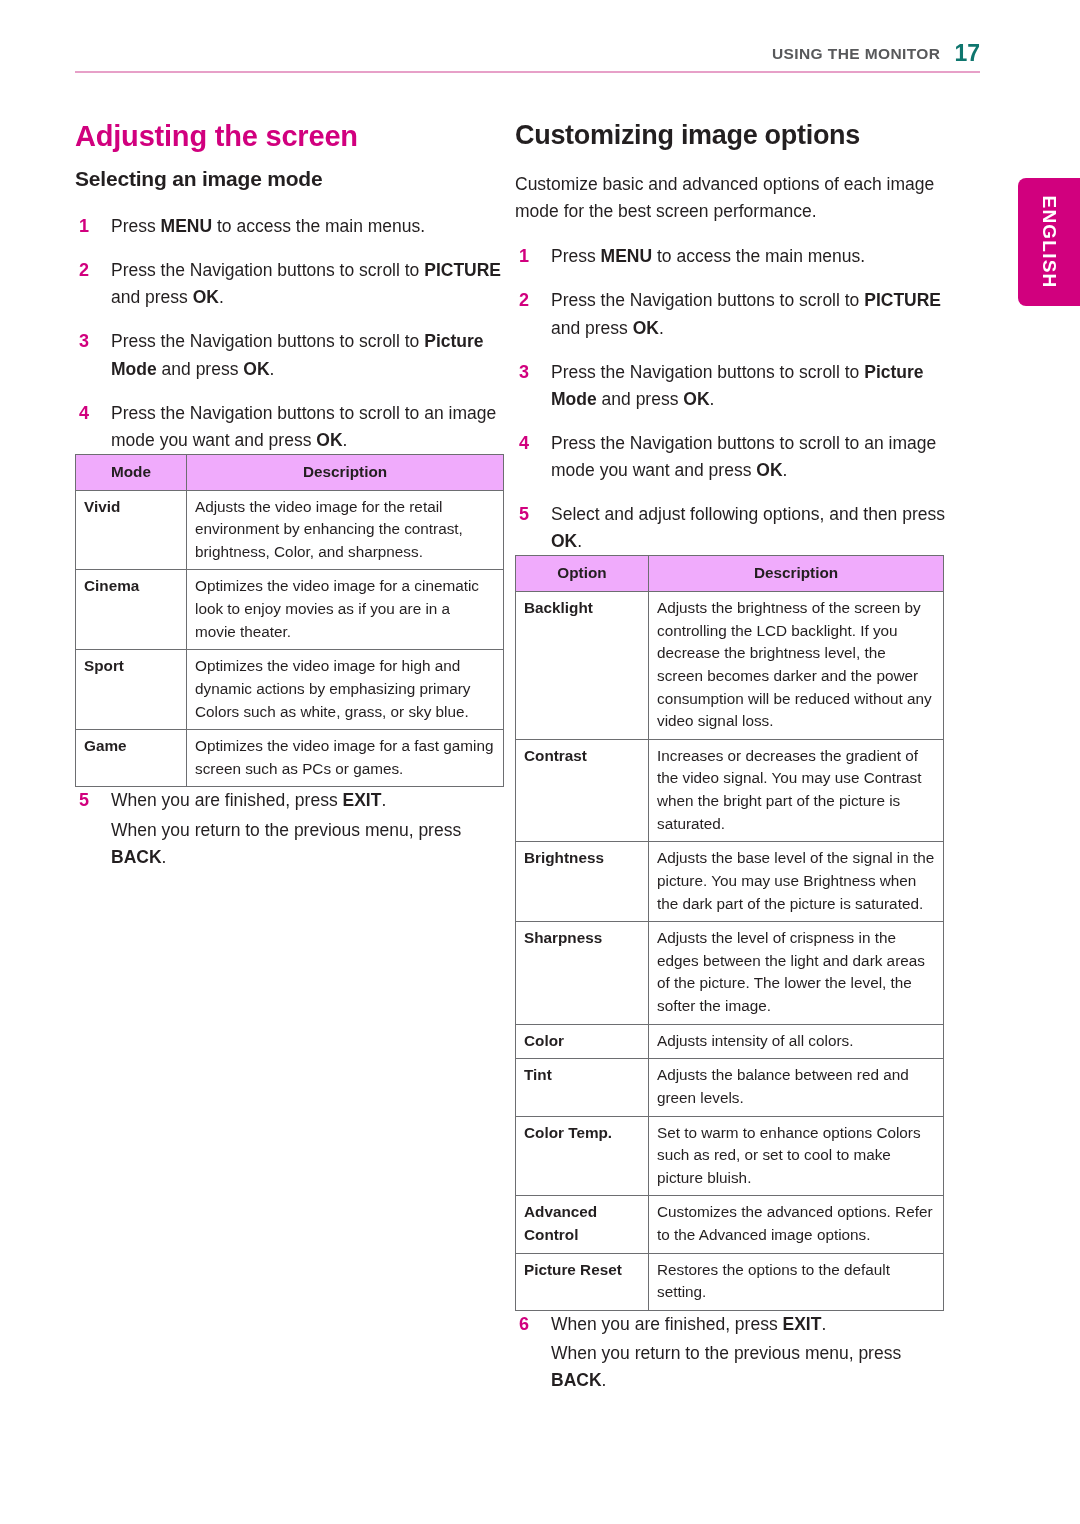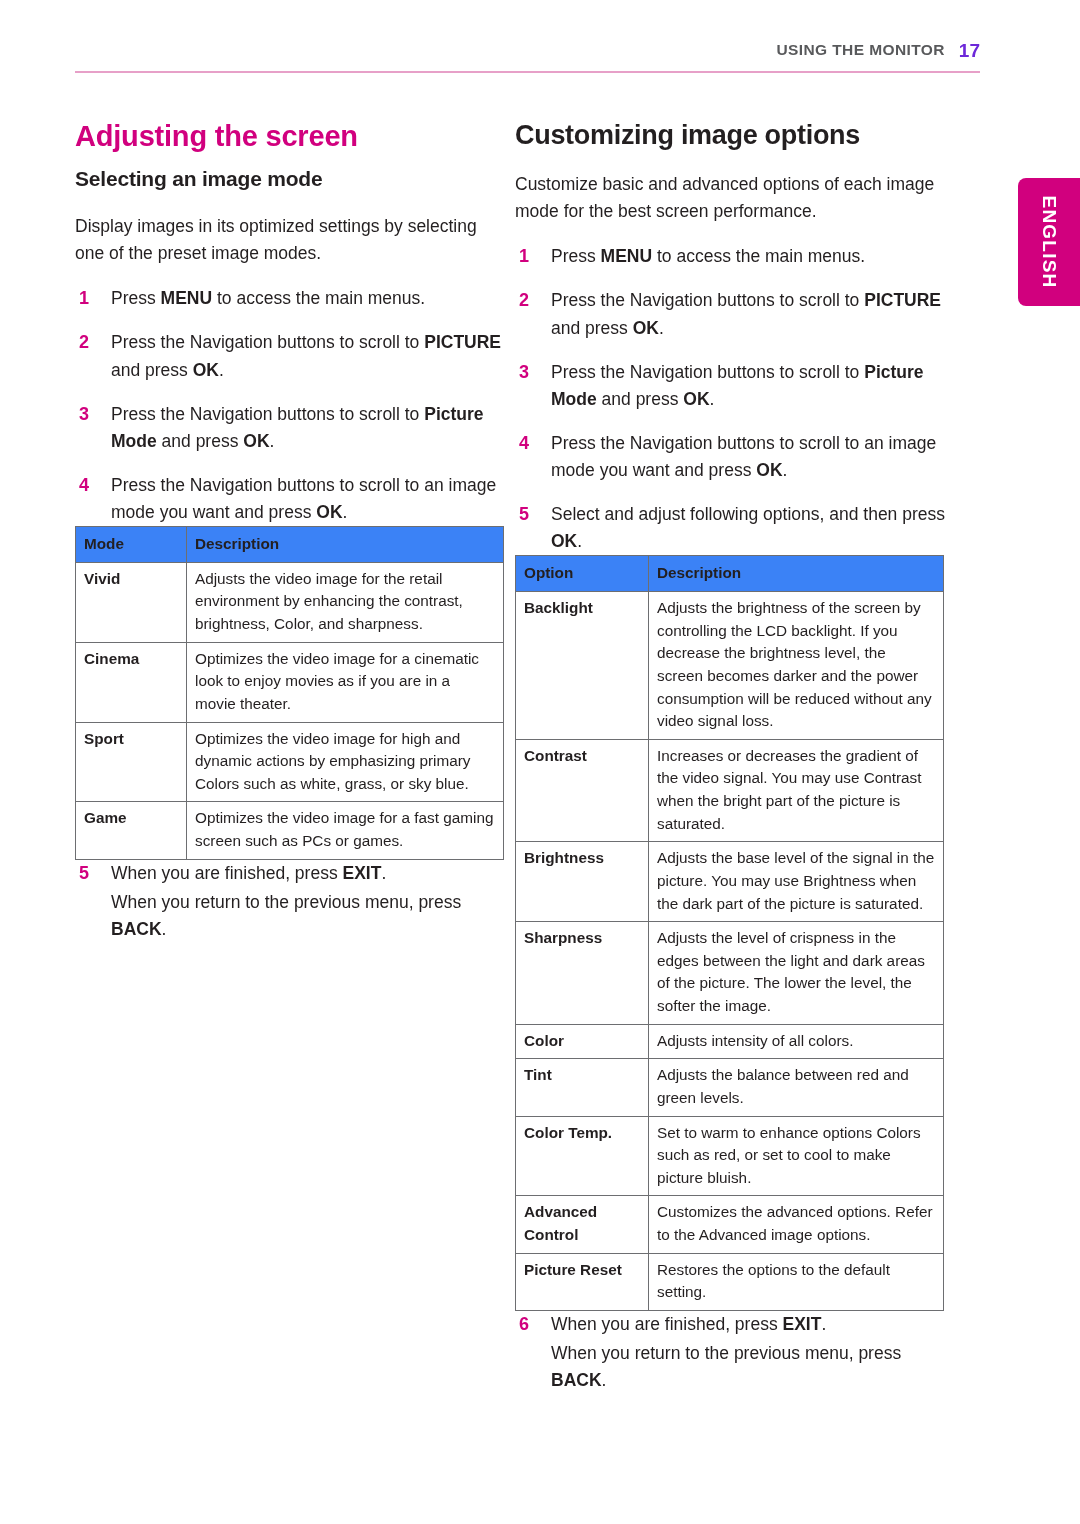--- a/index.html
+++ b/index.html
@@ -30,23 +30,23 @@
     justify-content: flex-end;
     gap: 14px;
   }
   .header-title {
     font-size: 15.5px;
     font-weight: bold;
     letter-spacing: 0.4px;
     color: #58595b;
   }
   .header-page-num {
-    font-size: 19px;
-    font-weight: bold;
-    color: #6d28d9;
+    font-size: 23px;
+    font-weight: bold;
+    color: #0f766e;
     position: relative;
     top: 2px;
   }
   .header-rule {
     position: absolute;
     left: 0;
     top: 33px;
     width: 905px;
     height: 1.6px;
     background: #e7A0c8;
@@ -151,21 +151,22 @@
   }
   table.opt th, table.opt td {
     border: 1px solid #6d6e71;
     padding: 5px 8px 6px 8px;
     font-size: 15.3px;
     line-height: 1.48;
     vertical-align: top;
     text-align: left;
   }
   table.opt thead th {
-    background: #3b82f6;
+    background: #f0abfc;
+    text-align: center;
     font-weight: bold;
     font-size: 15.3px;
     padding-top: 6px;
     padding-bottom: 6px;
   }
   table.opt td.key {
     font-weight: bold;
   }
   .tbl-left  { margin-top: 6px; }
   .tbl-right { margin-top: 6px; }
@@ -187,21 +188,20 @@
 </div>
 
 <div class="lang-tab">
   <span>ENGLISH</span>
 </div>
 
 <div class="col col-left">
 
   <h1 class="magenta">Adjusting the screen</h1>
   <h2 class="black">Selecting an image mode</h2>
-  <p class="body">Display images in its optimized settings by selecting one of the preset image modes.</p>
 
   <ol class="steps" id="left-steps">
       <li><span class="step-num">1</span><span class="step-text">Press <b>MENU</b> to access the main menus.</span></li>
       <li><span class="step-num">2</span><span class="step-text">Press the Navigation buttons to scroll to <b>PICTURE</b> and press <b>OK</b>.</span></li>
       <li><span class="step-num">3</span><span class="step-text">Press the Navigation buttons to scroll to <b>Picture Mode</b> and press <b>OK</b>.</span></li>
       <li><span class="step-num">4</span><span class="step-text">Press the Navigation buttons to scroll to an image mode you want and press <b>OK</b>.</span></li>
     </ol>
 
   <table class="opt tbl-left" id="left-table">
     <colgroup>

